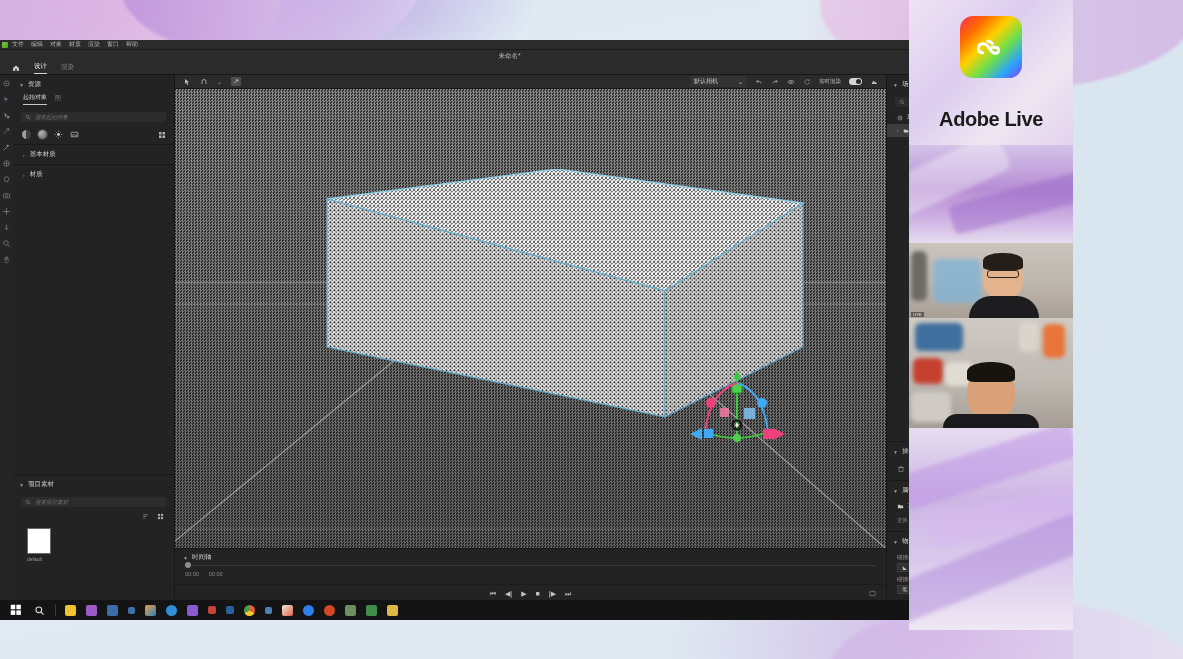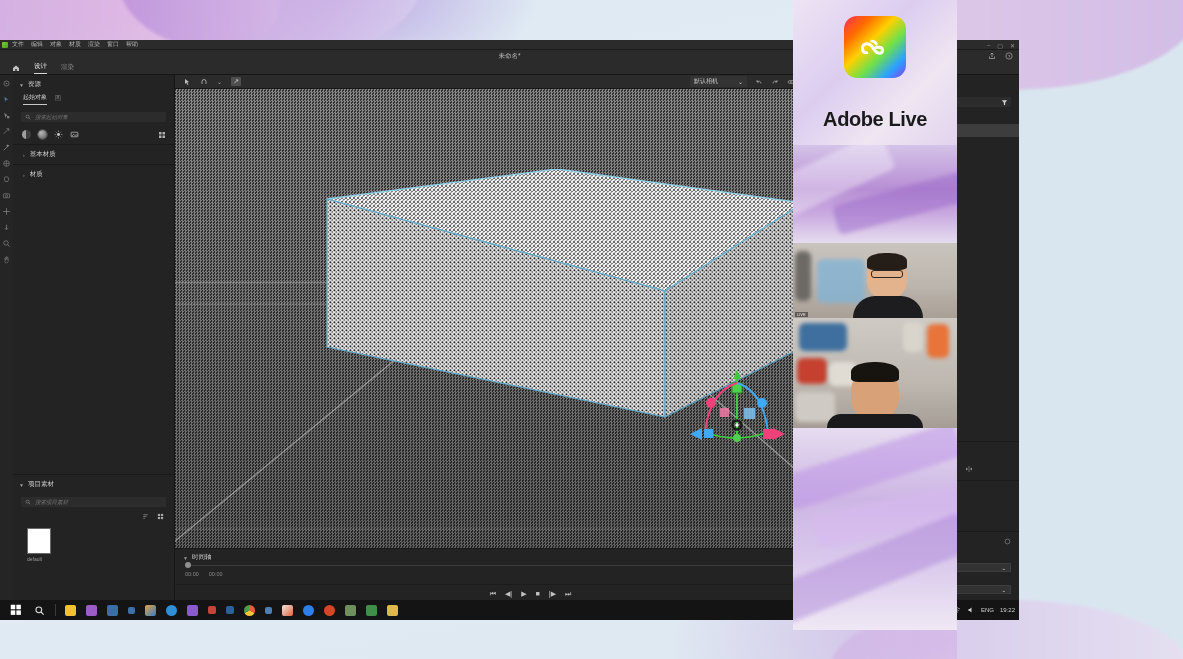--- a/index.html
+++ b/index.html
@@ -1,19 +1,19 @@
 <!DOCTYPE html>
 <html><head>
 <meta charset="utf-8">
 <style>
   * { margin:0; padding:0; box-sizing:border-box; }
   html,body { width:1183px; height:659px; overflow:hidden;
     font-family:"Liberation Sans", sans-serif; background:#d9e6ef; }
 
-  #root { position:relative; width:957px; height:659px; }
+  #root { position:relative; width:1073px; height:659px; }
 
   
   .wallpaper { position:absolute; inset:0;
     background:
       radial-gradient(ellipse 420px 180px at 120px 10px, rgba(236,190,230,.95), rgba(236,190,230,0) 70%),
       radial-gradient(ellipse 300px 160px at 330px -10px, rgba(176,148,222,.85), rgba(176,148,222,0) 70%),
       radial-gradient(ellipse 360px 200px at 1050px 40px, rgba(222,170,216,.9), rgba(222,170,216,0) 70%),
       radial-gradient(ellipse 400px 160px at 950px 640px, rgba(204,170,226,.8), rgba(204,170,226,0) 70%),
       linear-gradient(170deg,#dbe8f2 0%,#e7eef5 40%,#dde8f1 100%);
   }

